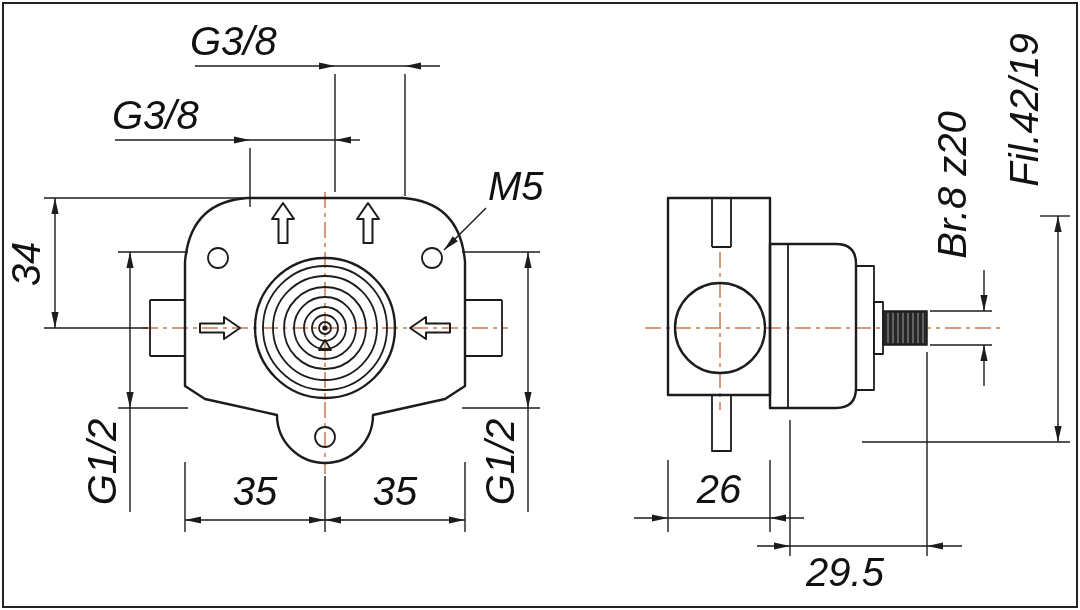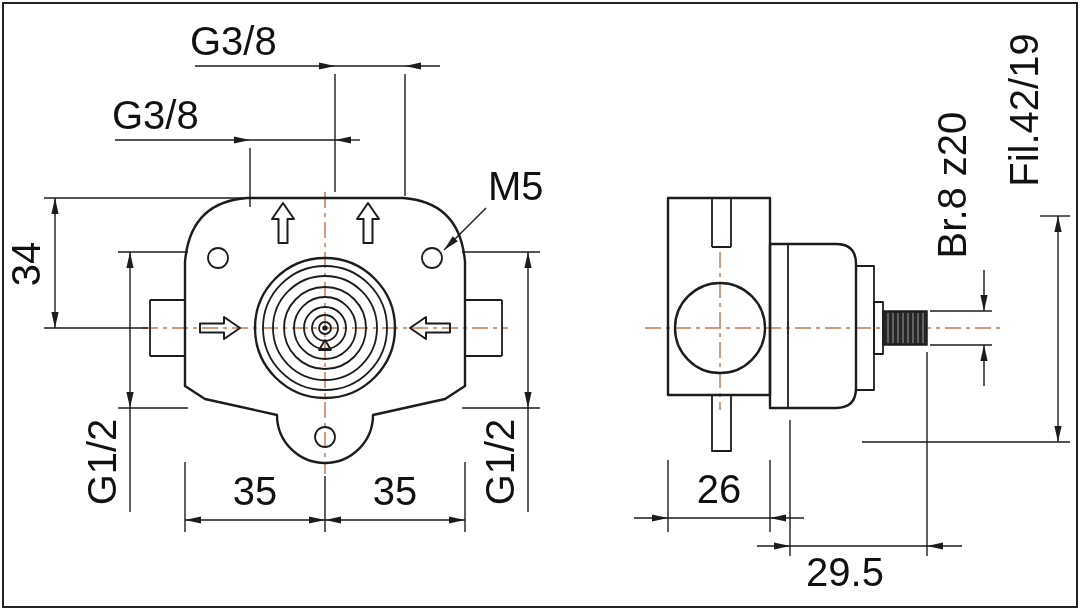--- a/index.html
+++ b/index.html
@@ -1,16 +1,16 @@
 <!DOCTYPE html>
 <html><head>
 <meta charset="utf-8">
 <style>
   html,body { margin:0; padding:0; background:#ffffff; }
-  .stage { position:relative; width:1080px; height:610px; background:#ffffff; overflow:hidden; }
+  .stage { position:relative; width:1080px; height:610px; background:#ffffff; overflow:hidden;font-style:italic; }
   svg { display:block; }
   .frame { fill:none; stroke:#222222; stroke-width:2; }
   .ol { fill:none; stroke:#1c1c1c; stroke-width:2.4; stroke-linejoin:round; stroke-linecap:round; }
   .ol2 { fill:none; stroke:#1c1c1c; stroke-width:1.8; stroke-linejoin:round; }
   .dim { fill:none; stroke:#1c1c1c; stroke-width:1.4; }
   .cl { fill:none; stroke:#c87a50; stroke-width:1.5; stroke-dasharray:16 5 4 5; }
   .txt { font-family:"Liberation Sans", sans-serif; font-size:40px; fill:#111111; }
   .flowarrow { fill:none; stroke:#1c1c1c; stroke-width:2; stroke-linejoin:round; }
   .stem { fill:#262626; stroke:#1c1c1c; stroke-width:1.5; }
   .knurl { stroke:#8a8a8a; stroke-width:1.2; }

